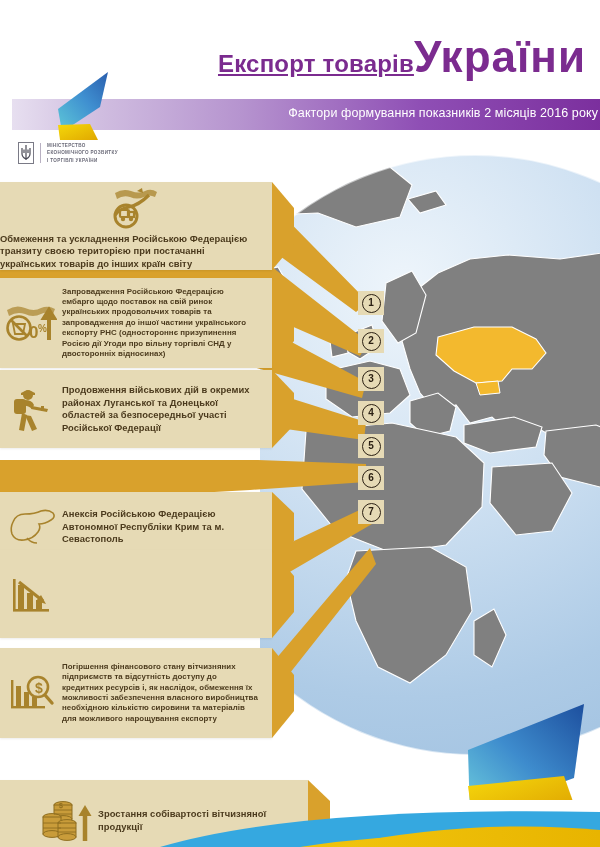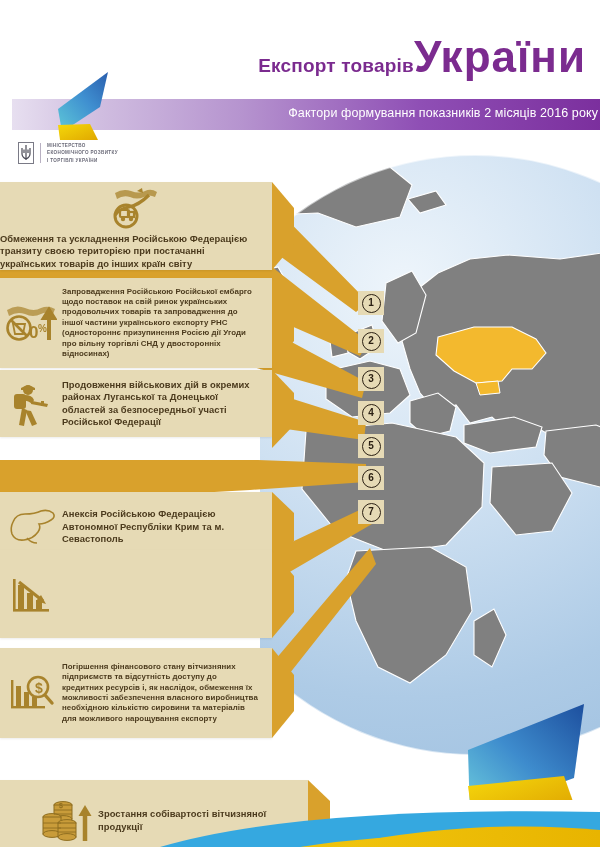--- a/index.html
+++ b/index.html
@@ -13,21 +13,21 @@
   
   .globe-wrap{position:absolute;left:260px;top:155px;width:560px;height:600px;}
   .globe{position:absolute;left:0;top:0;width:560px;height:600px;}
 
   
   .title{
     position:absolute;right:14px;top:32px;
     text-align:right;white-space:nowrap;
     color:#7b2b8f;font-weight:bold;letter-spacing:.5px;
   }
-  .title .t1{font-size:19px;letter-spacing:.2px;}
+  .title .t1{font-size:24px;letter-spacing:.2px;text-decoration:underline;}
   .title .t2{font-size:44px;letter-spacing:1px;}
 
   .subbar{
     position:absolute;left:12px;top:99px;width:600px;height:31px;
     background:linear-gradient(to right,#e7dff0 0%,#d3c2e2 12%,#b694cf 38%,#8f4fb5 68%,#7a2d9c 100%);
   }
   .subbar .sub-text{
     position:absolute;right:14px;top:7px;color:#ffffff;font-size:12.5px;
     white-space:nowrap;letter-spacing:.1px;
   }
@@ -203,24 +203,24 @@
       <svg width="52" height="46" viewBox="0 0 52 46">
         <path d="M2 10 q9 -6 18 -2 q9 4 16 0 q7 -3 14 1 l-2 5 q-7 -3 -12 0 q-8 4 -16 0 q-8 -3 -16 2 Z" fill="#a8832c" opacity=".7"></path>
         <circle cx="14" cy="28" r="11.5" fill="none" stroke="#a8832c" stroke-width="2.6"></circle>
         <path d="M6 20 L22 36" stroke="#a8832c" stroke-width="2.6"></path>
         <path d="M8 24 h12 l-2 10 h-8 Z" fill="none" stroke="#a8832c" stroke-width="1.8"></path>
         <text x="24" y="38" font-size="17" font-weight="bold" fill="#a8832c" font-family="'Liberation Sans',sans-serif">0</text>
         <text x="33" y="32" font-size="10" font-weight="bold" fill="#a8832c" font-family="'Liberation Sans',sans-serif">%</text>
         <path d="M44 40 L44 14 M44 10 L39 18 L49 18 Z" stroke="#a8832c" stroke-width="4" fill="#a8832c"></path>
       </svg>
     </span>
-    <span class="ptext">Запровадження Російською Російської ембарго щодо поставок на свій ринок українських продовольчих товарів та запровадження до іншої частини українського експорту РНС (одностороннє призупинення Росією дії Угоди про вільну торгівлі СНД у двосторонніх відносинах)</span>
-  </div>
-
-  <div class="panel p-big" style="top:370px;height:67px;width:272px;">
+    <span class="ptext">Запровадження Російською Федерацією ембарго щодо поставок на свій ринок українських продовольчих товарів та запровадження до іншої частини українського експорту РНС (одностороннє призупинення Росією дії Угоди про вільну торгівлі СНД у двосторонніх відносинах)</span>
+  </div>
+
+  <div class="panel p-big" style="top:370px;height:78px;width:272px;">
     <span class="tip">
       <svg width="22" height="78" viewBox="0 0 22 78">
           <path d="M0 0 L22 23 L22 55 L0 78 Z" fill="#d9a12c"></path>
         </svg>
     </span>
     <span class="icon">
       <svg width="46" height="46" viewBox="0 0 46 46">
         <circle cx="20" cy="9" r="5" fill="#a8832c"></circle>
         <path d="M13 7 q7 -5 14 0 l0 2 h-14 Z" fill="#a8832c"></path>
         <rect x="6" y="13" width="12" height="15" rx="3" fill="#a8832c"></rect>

